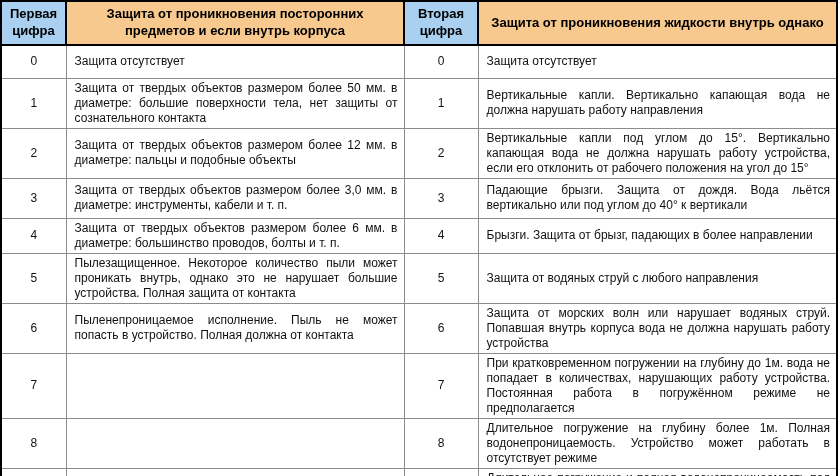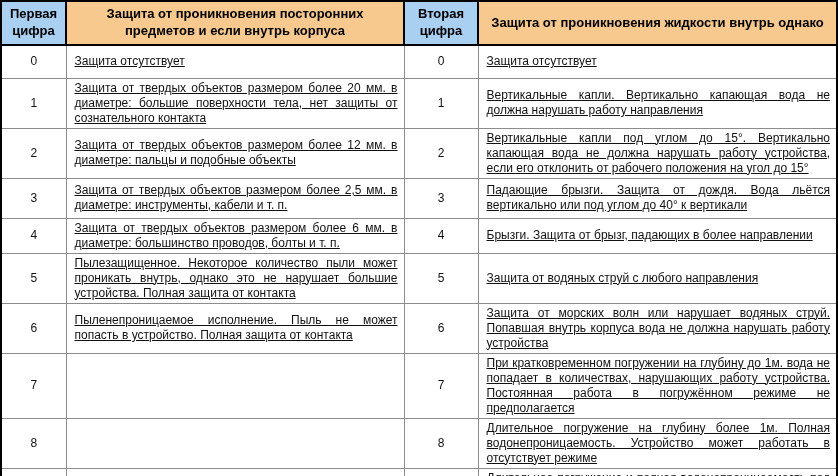--- a/index.html
+++ b/index.html
@@ -49,21 +49,20 @@
     color: #111111;
     padding: 2px 4px;
     box-sizing: border-box;
   }
   td.digit {
     text-align: center;
   }
   td.desc {
     text-align: justify;
     padding: 2px 6px 2px 8px;
-    text-decoration: underline;
   }
 
   thead tr            { height: 44px; }
   tbody tr:nth-child(1)  { height: 33px; }
   tbody tr:nth-child(2)  { height: 47px; }
   tbody tr:nth-child(3)  { height: 48px; }
   tbody tr:nth-child(4)  { height: 40px; }
   tbody tr:nth-child(5)  { height: 31px; }
   tbody tr:nth-child(6)  { height: 46px; }
   tbody tr:nth-child(7)  { height: 44px; }
@@ -92,51 +91,51 @@
     </thead>
     <tbody>
       <tr>
         <td class="digit">0</td>
         <td class="desc">Защита отсутствует</td>
         <td class="digit">0</td>
         <td class="desc">Защита отсутствует</td>
       </tr>
       <tr>
         <td class="digit">1</td>
-        <td class="desc">Защита от твердых объектов размером более 20 мм. в диаметре: большие поверхности тела, нет защиты от сознательного контакта</td>
+        <td class="desc">Защита от твердых объектов размером более 50 мм. в диаметре: большие поверхности тела, нет защиты от сознательного контакта</td>
         <td class="digit">1</td>
         <td class="desc">Вертикальные капли. Вертикально капающая вода не должна нарушать работу направления</td>
       </tr>
       <tr>
         <td class="digit">2</td>
         <td class="desc">Защита от твердых объектов размером более 12 мм. в диаметре: пальцы и подобные объекты</td>
         <td class="digit">2</td>
         <td class="desc">Вертикальные капли под углом до 15°. Вертикально капающая вода не должна нарушать работу устройства, если его отклонить от рабочего положения на угол до 15°</td>
       </tr>
       <tr>
         <td class="digit">3</td>
-        <td class="desc">Защита от твердых объектов размером более 2,5 мм. в диаметре: инструменты, кабели и т. п.</td>
+        <td class="desc">Защита от твердых объектов размером более 3,0 мм. в диаметре: инструменты, кабели и т. п.</td>
         <td class="digit">3</td>
         <td class="desc">Падающие брызги. Защита от дождя. Вода льётся вертикально или под углом до 40° к вертикали</td>
       </tr>
       <tr>
         <td class="digit">4</td>
         <td class="desc">Защита от твердых объектов размером более 6 мм. в диаметре: большинство проводов, болты и т. п.</td>
         <td class="digit">4</td>
         <td class="desc">Брызги. Защита от брызг, падающих в более направлении</td>
       </tr>
       <tr>
         <td class="digit">5</td>
         <td class="desc">Пылезащищенное. Некоторое количество пыли может проникать внутрь, однако это не нарушает большие устройства. Полная защита от контакта</td>
         <td class="digit">5</td>
         <td class="desc">Защита от водяных струй с любого направления</td>
       </tr>
       <tr>
         <td class="digit">6</td>
-        <td class="desc">Пыленепроницаемое исполнение. Пыль не может попасть в устройство. Полная защита от контакта</td>
+        <td class="desc">Пыленепроницаемое исполнение. Пыль не может попасть в устройство. Полная должна от контакта</td>
         <td class="digit">6</td>
         <td class="desc">Защита от морских волн или нарушает водяных струй. Попавшая внутрь корпуса вода не должна нарушать работу устройства</td>
       </tr>
       <tr>
         <td class="digit">7</td>
         <td class="desc"></td>
         <td class="digit">7</td>
         <td class="desc">При кратковременном погружении на глубину до 1м. вода не попадает в количествах, нарушающих работу устройства. Постоянная работа в погружённом режиме не предполагается</td>
       </tr>
       <tr>

